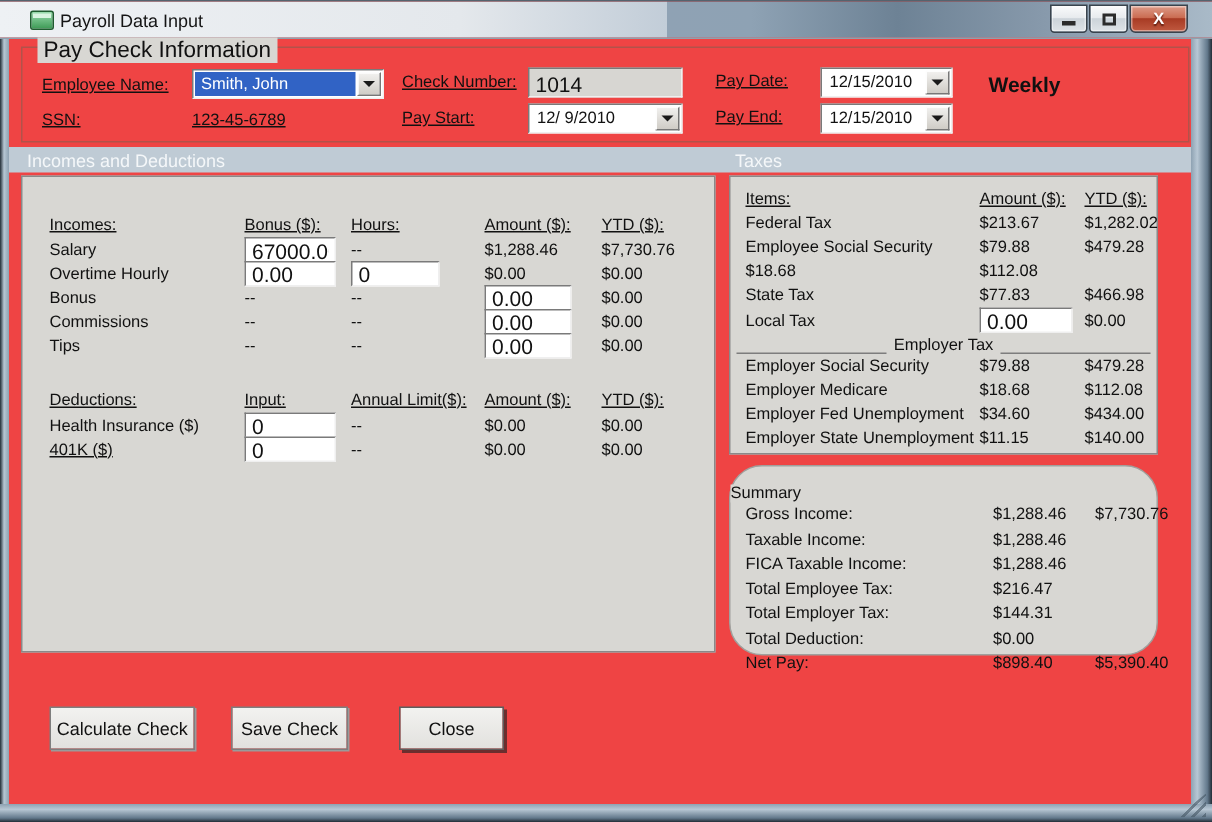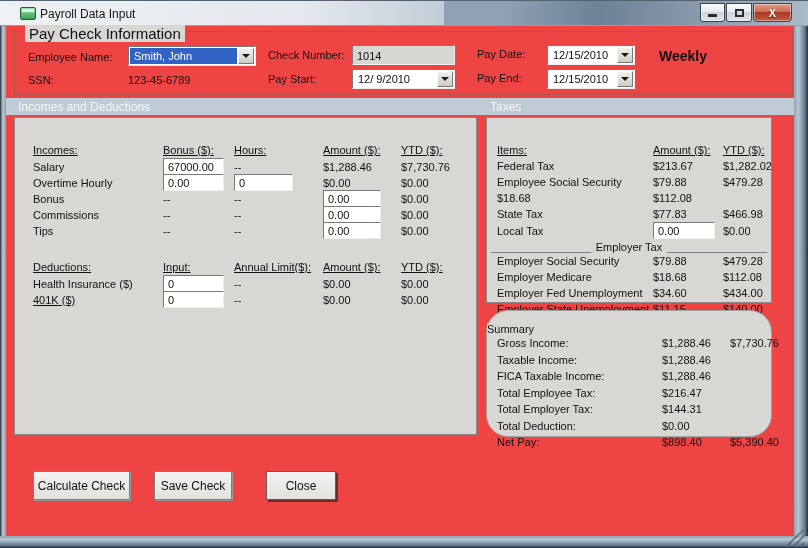--- a/index.html
+++ b/index.html
@@ -29,41 +29,41 @@
   .grip { position:absolute; right:4px; bottom:3px; width:20px; height:16px; z-index:5;
     background:repeating-linear-gradient(135deg,#58payer 0, rgba(0,0,0,0) 0 3px,#4d5f6e 3px 5px);
     clip-path:polygon(100% 0,100% 100%,0 100%); }
 
   
   .groupbox { position:absolute; border:1px solid #b2524a; }
   .groupbox .gb-title { position:absolute; top:-7px; left:10px; background:#d8d7d3; padding:0 4px; font-size:15px; color:#111; }
   .gb-gray { border:1px solid #a0a09d; }
 
   
-  .lbl { position:absolute; white-space:nowrap; }
+  .lbl { position:absolute; white-space:nowrap;text-decoration:underline; }
   .tb  { border:1px solid; border-color:#7a7a7a #efefef #efefef #7a7a7a; background:#fff; font-family:"Liberation Sans",sans-serif;
-         font-size:11px; padding:1px 4px 0; color:#111; }
+         font-size:14px; padding:1px 4px 0; color:#111; }
   .tb-disabled { background:#d7d6d2; }
   .combo { position:absolute; border:1px solid; border-color:#7a7a7a #efefef #efefef #7a7a7a; background:#fff; }
   .combo .val { position:absolute; left:1px; top:1px; bottom:1px; right:18px; padding:2px 0 0 4px; white-space:nowrap; overflow:hidden; }
   .combo .val.selected { background:#3163c5; color:#fff; }
   .dd-btn { position:absolute; right:1px; top:1px; bottom:1px; width:16px;
     background:linear-gradient(#f1f0ee,#cfccc6); border:1px solid; border-color:#fdfdfd #777 #777 #fdfdfd;
     display:flex; align-items:center; justify-content:center; }
   .tri { width:0; height:0; border-left:4px solid transparent; border-right:4px solid transparent; border-top:4px solid #1a1a1a; }
   .weekly { position:absolute; font-weight:bold; font-size:14px; }
 
   
   .section-bar { position:absolute; left:6px; top:98px; width:788px; height:17px; background:#bfcbd5; }
   .section-bar span { position:absolute; top:2px; color:#f4f7f9; font-size:12px; }
 
   
   .panel { position:absolute; background:#d8d7d3; border:1px solid #898989; }
   .panel-left  { left:14px; top:117px; width:463px; height:318px; padding-top:24px; }
-  .panel-right { left:486px; top:117px; width:286px; height:186px; padding-top:24px; }
+  .panel-right { left:486px; top:117px; width:286px; height:186px; padding-top:7px; }
   .trow { display:grid; grid-template-columns:130px 71px 89px 78px auto; align-items:center; height:16px; padding-left:18px; }
   .xrow { display:grid; grid-template-columns:156px 70px auto; align-items:center; height:16px; padding-left:10px; }
   .srow { display:grid; grid-template-columns:165px 68px auto; align-items:center; height:16.5px; padding-left:10px; }
   .trow span, .xrow span, .srow span { white-space:nowrap; }
   .hdr span { text-decoration:underline; }
   .u { text-decoration:underline; }
   .cell-tb { height:17px; width:61px; }
   .w-hours { width:59px; } .w-amt { width:58px; } .w-local { width:62px; }
   .deduct-gap { margin-top:21px; }
   .emp-hdr { margin:2px 4px 0; height:13px; border-bottom:1px solid #7d7d7d; text-align:center; }

